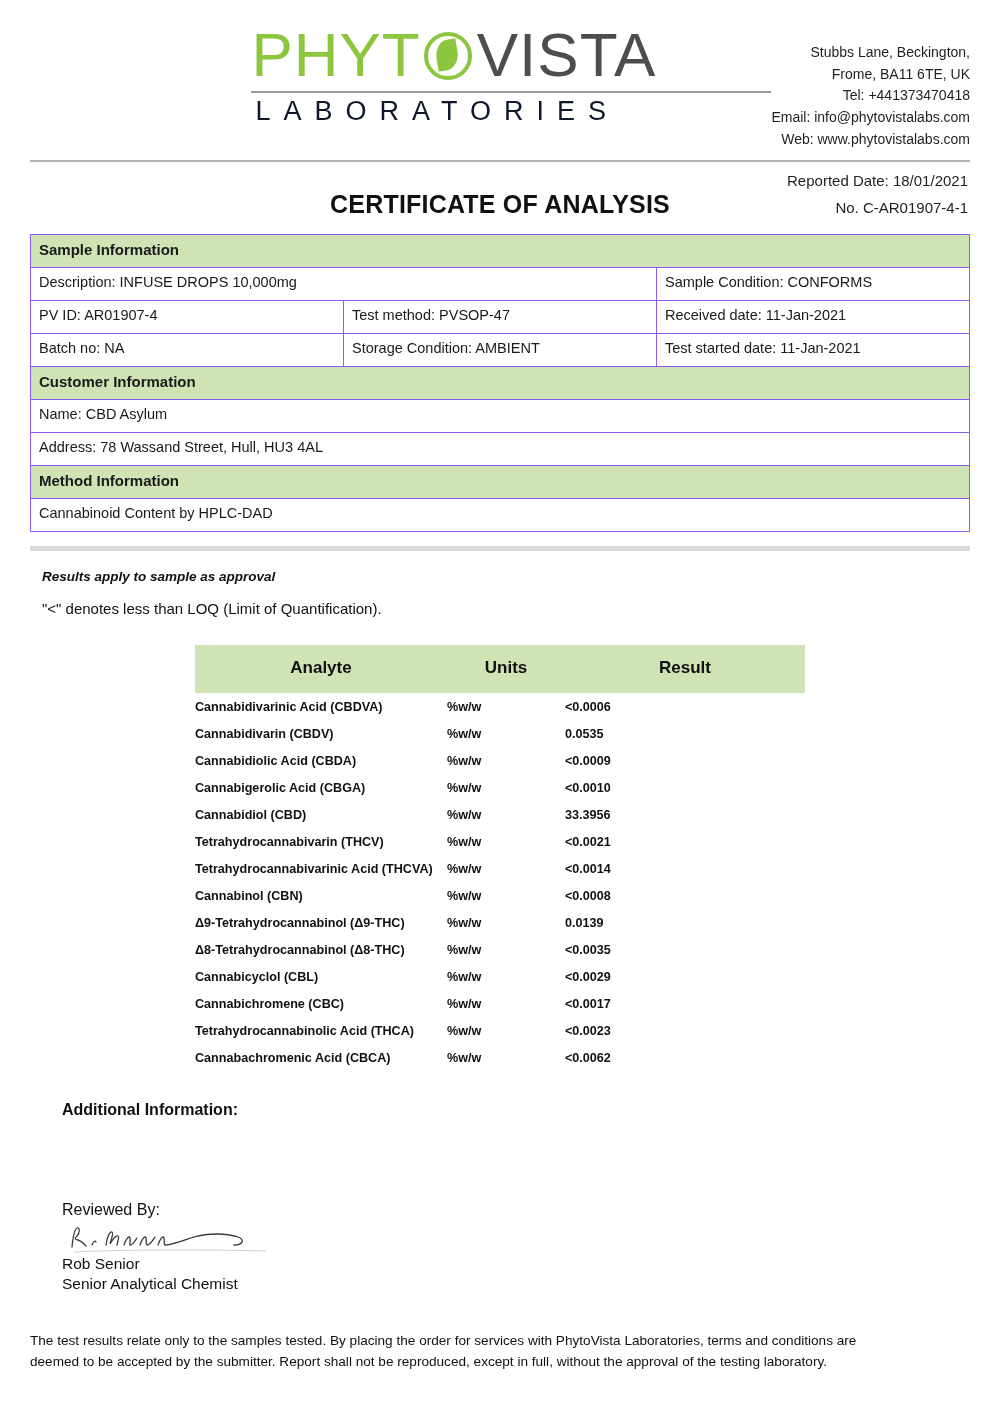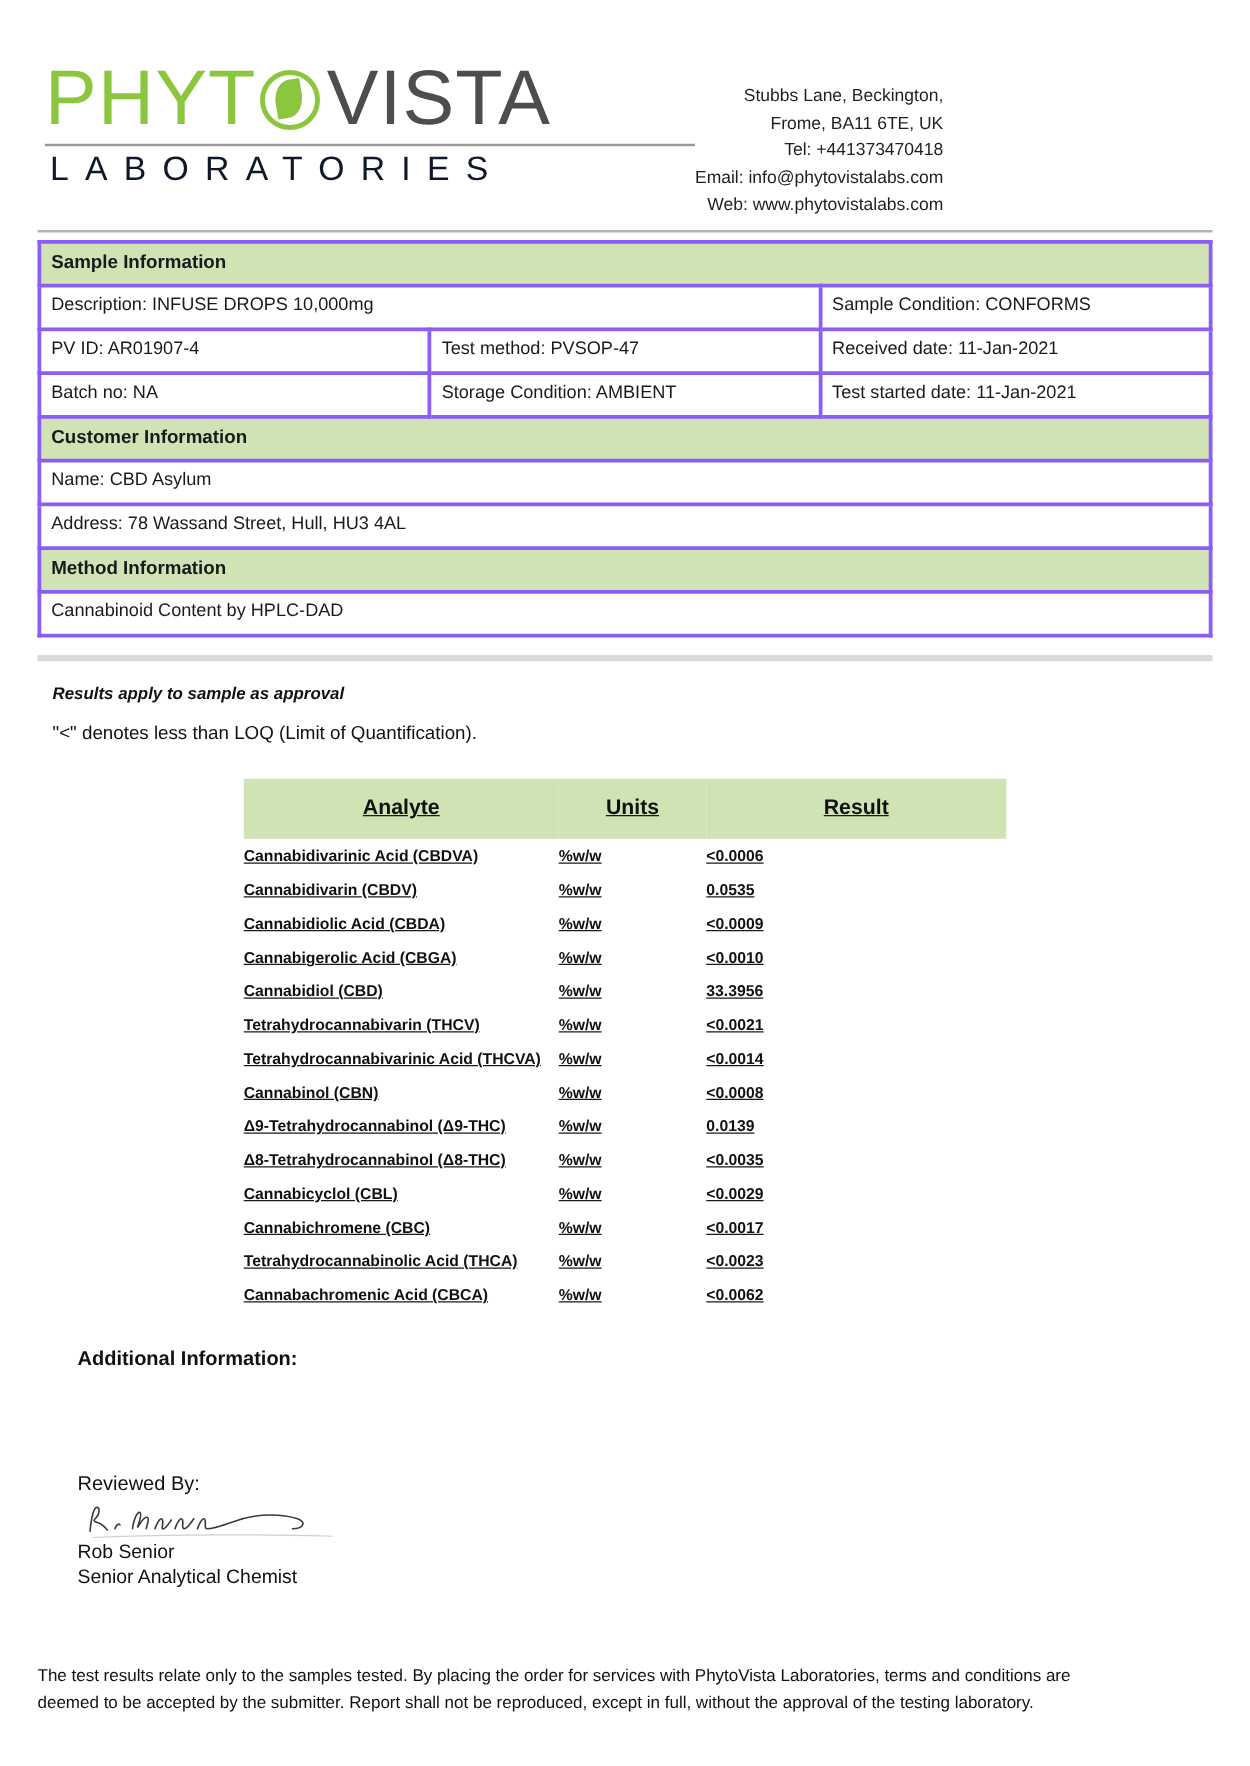--- a/index.html
+++ b/index.html
@@ -18,22 +18,21 @@
     margin: 0 auto;
     background: #fff;
     box-sizing: border-box;
     padding: 22px 30px 0 30px;
   }
 
   
   .header {
     display: flex;
     align-items: flex-start;
-    justify-content: flex-start;
-    margin-top: 24px;
+    justify-content: flex-end;
   }
   .logo-block {
     width: 520px;
     padding-left: 6px;
   }
   .logo-word {
     font-family: "Liberation Sans", sans-serif;
     font-size: 62px;
     letter-spacing: 1px;
     color: #8cc63e;
@@ -114,21 +113,21 @@
 
   
   table.info {
     width: 100%;
     border-collapse: collapse;
     table-layout: fixed;
     font-size: 14.5px;
     margin-top: 4px;
   }
   table.info td {
-    border: 3px solid #8b5cf6;
+    border: 1px solid #8b5cf6;
     padding: 6px 8px;
     vertical-align: top;
     height: 20px;
   }
   .band td {
     background: #cfe3b4;
     font-weight: bold;
     font-size: 15px;
     padding: 3px 8px 3px 18px;
     border: 1px solid #000;
@@ -156,21 +155,20 @@
 
   
   .results-wrap {
     margin: 28px auto 0 auto;
     width: 610px;
   }
   table.results {
     width: 100%;
     border-collapse: collapse;
     table-layout: fixed;
-    text-decoration: underline;
   }
   table.results th {
     background: #cfe3b4;
     font-size: 17px;
     font-weight: bold;
     padding: 13px 0 15px 0;
     color: #111;
   }
   table.results th.c-analyte { width: 252px; }
   table.results th.c-units { width: 118px; }
@@ -248,20 +246,27 @@
       <div>Stubbs Lane, Beckington,</div>
       <div>Frome, BA11 6TE, UK</div>
       <div>Tel: +441373470418</div>
       <div>Email: info@phytovistalabs.com</div>
       <div>Web: www.phytovistalabs.com</div>
     </div>
   </div>
 
   <div class="header-rule"></div>
 
+  <div class="title-row">
+    <div class="report-meta">
+      <div>Reported Date: 18/01/2021</div>
+      <div>No. C-AR01907-4-1</div>
+    </div>
+    <div class="coa-title">CERTIFICATE OF ANALYSIS</div>
+  </div>
 
   <table class="info">
     <tbody>
         <tr class="band">
       <td colspan="3">Sample Information</td>
     </tr>
     <tr>
       <td class="tall" colspan="2">Description: INFUSE DROPS 10,000mg</td>
       <td class="tall">Sample Condition: CONFORMS</td>
     </tr>

